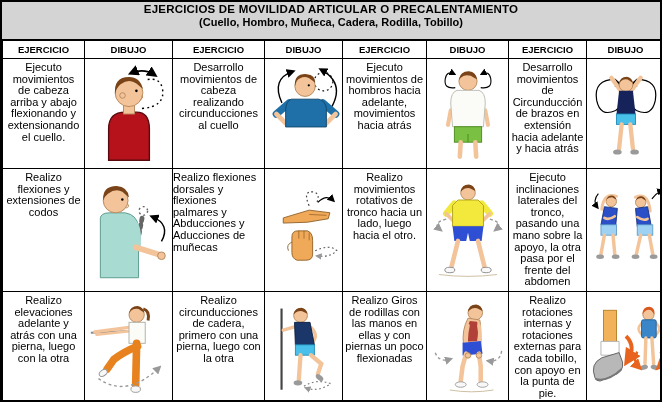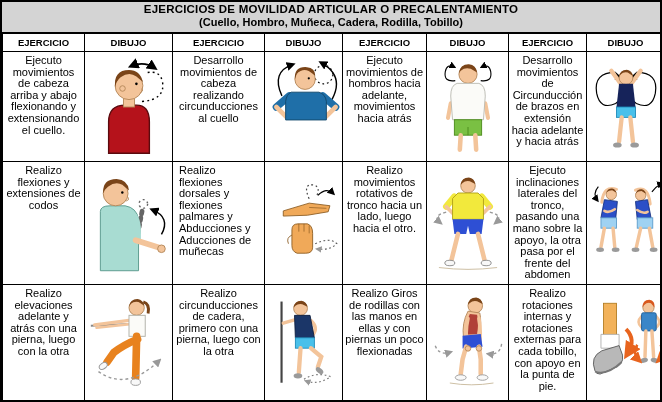--- a/index.html
+++ b/index.html
@@ -8,42 +8,42 @@
     border:2px solid var(--border,#000);
     font-family:"Liberation Sans", sans-serif;
     color:var(--text,#000);
     background:var(--cell-bg,#fff);
     overflow:hidden;
   }
   .title-band{
     background:var(--title-bg,#d4d4d4);
     border-bottom:1px solid var(--border,#000);
     text-align:center;
-    height:31px;
+    height:38px;
     padding-top:1px;
     box-sizing:border-box;
   }
   .title-band .t1{font-size:11.5px;font-weight:bold;line-height:13px;letter-spacing:.2px;}
   .title-band .t2{font-size:11px;font-weight:bold;line-height:13px;}
   table{
     border-collapse:collapse;table-layout:fixed;width:100%;
   }
   col.c1{width:82px}col.c2{width:88px}col.c3{width:92px}col.c4{width:78px}
   col.c5{width:84px}col.c6{width:82px}col.c7{width:78px}col.c8{width:78px}
   th,td{border:1px solid var(--border,#000);overflow:hidden;margin-left:48px;}
   th{
     font-size:9.5px;font-weight:bold;height:17px;text-align:center;
     background:var(--cell-bg,#fff);padding:0;
   }
   td.ej{
     vertical-align:top;text-align:center;
     font-size:11px;line-height:11.6px;
     padding:3px 2px 0 2px;
   }
-  td.ej.left{text-align:left;padding-left:6px;}
+  td.ej.left{text-align:left;padding-left:0;}
   td.dib{vertical-align:middle;text-align:center;padding:0;}
   tr.r1{height:110px}
   tr.r2{height:123px}
   tr.r3{height:117px}
   svg.pic{display:block;margin:0 auto;}
 </style>
 </head>
 <body>
 
 <svg width="0" height="0" style="position:absolute" aria-hidden="true">

